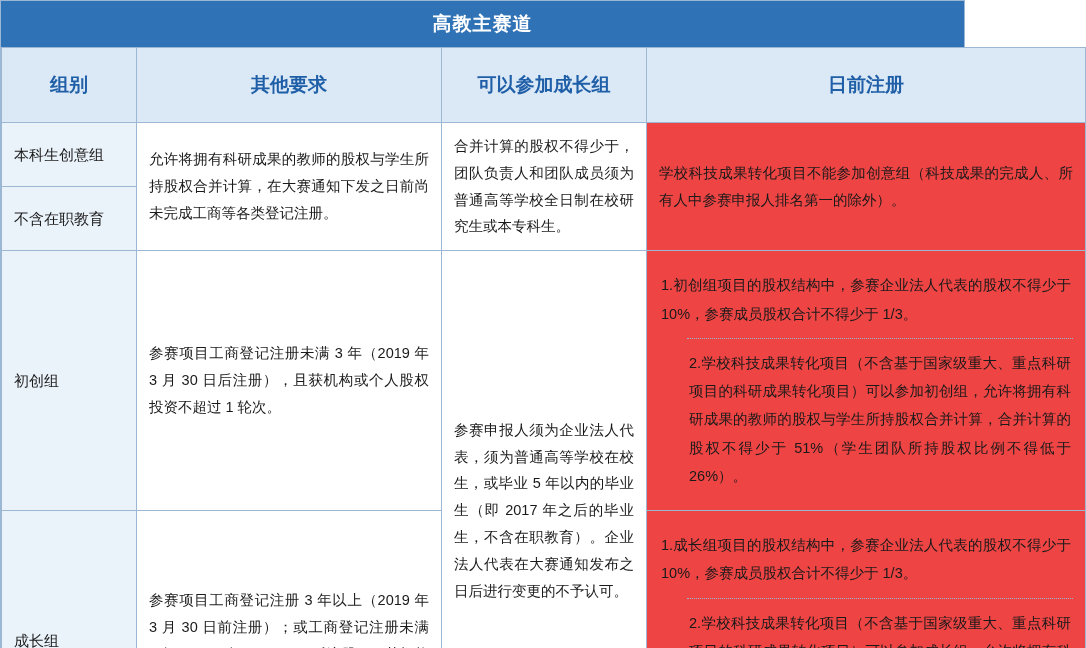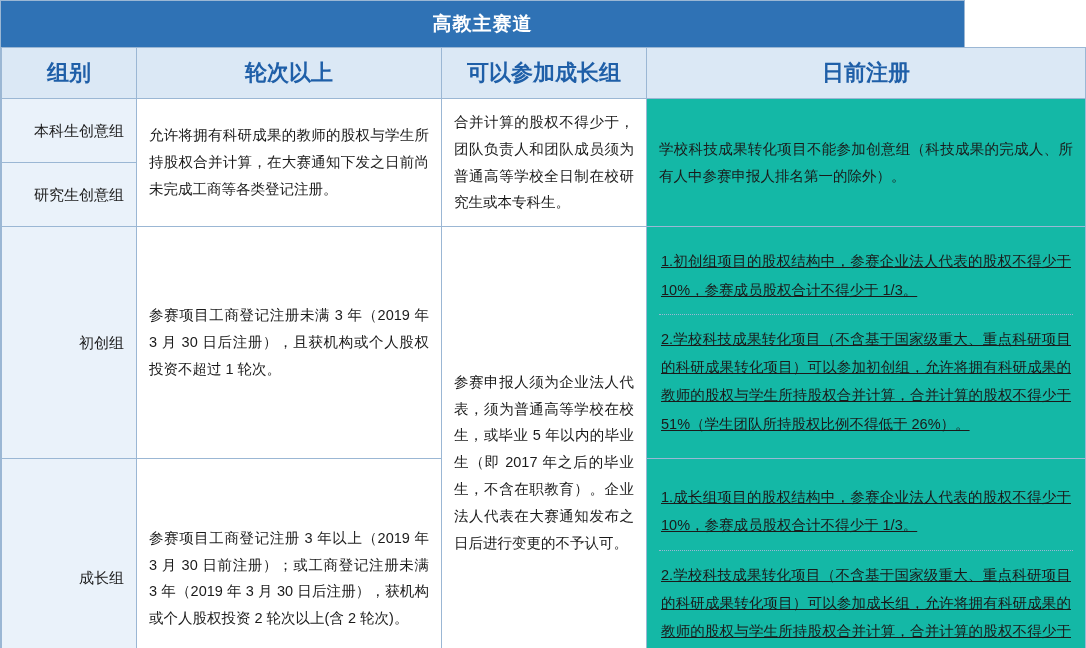--- a/index.html
+++ b/index.html
@@ -49,57 +49,57 @@
   th, td {
     border: 1px solid #9bb7d4;
     vertical-align: middle;
     padding: 10px 12px;
     font-size: 14.5px;
     line-height: 1.85;
   }
   thead th {
     background: #dbe8f5;
     color: #1f5fa8;
-    font-size: 22px;
+    font-size: 19px;
     font-weight: bold;
     text-align: center;
     height: 50px;
-    padding: 0 8px;
+    padding: 12px 8px;
   }
   td.group-cell {
     background: #eaf2fa;
-    text-align: right;
+    text-align: left;
     font-size: 15px;
     color: #1a1a1a;
     margin-top: 13px;
   }
   td.body-cell {
     background: #ffffff;
     text-align: justify;
     text-justify: inter-ideograph;
   }
   td.other-cell {
-    background: #14b8a6;
+    background: #ef4444;
     text-align: justify;
     text-justify: inter-ideograph;
   }
   .other-stack {
     display: flex;
     flex-direction: column;
     height: 100%;
   }
   .other-item {
     padding: 10px 2px;
     flex: 1 1 auto;
     display: flex;
     align-items: center;
-    text-decoration: underline;
   }
   .other-item + .other-item {
     border-top: 1px dotted #9bb7d4;
+    margin-left: 28px;
   }
   .other-item p {
     margin: 0;
     text-align: justify;
     text-justify: inter-ideograph;
     line-height: 1.95;
   }
   .p { margin: 0; }
 </style>
 </head>
@@ -112,35 +112,35 @@
   <table>
     <colgroup>
       <col class="c0">
       <col class="c1">
       <col class="c2">
       <col class="c3">
     </colgroup>
     <thead>
       <tr>
         <th>组别</th>
-        <th>轮次以上</th>
+        <th>其他要求</th>
         <th>可以参加成长组</th>
         <th>日前注册</th>
       </tr>
     </thead>
     <tbody>
 
       <tr style="height:58px;">
         <td class="group-cell">本科生创意组</td>
         <td class="body-cell" rowspan="2">允许将拥有科研成果的教师的股权与学生所持股权合并计算，在大赛通知下发之日前尚未完成工商等各类登记注册。</td>
         <td class="body-cell" rowspan="2">合并计算的股权不得少于，团队负责人和团队成员须为普通高等学校全日制在校研究生或本专科生。</td>
         <td class="other-cell" rowspan="2">学校科技成果转化项目不能参加创意组（科技成果的完成人、所有人中参赛申报人排名第一的除外）。</td>
       </tr>
       <tr style="height:58px;">
-        <td class="group-cell">研究生创意组</td>
+        <td class="group-cell">不含在职教育</td>
       </tr>
 
       <tr style="height:196px;">
         <td class="group-cell">初创组</td>
         <td class="body-cell">参赛项目工商登记注册未满 3 年（2019 年 3 月 30 日后注册），且获机构或个人股权投资不超过 1 轮次。</td>
         <td class="body-cell" rowspan="2">参赛申报人须为企业法人代表，须为普通高等学校在校生，或毕业 5 年以内的毕业生（即 2017 年之后的毕业生，不含在职教育）。企业法人代表在大赛通知发布之日后进行变更的不予认可。</td>
         <td class="other-cell">
           <div class="other-stack">
             <div class="other-item">
               <p class="p">1.初创组项目的股权结构中，参赛企业法人代表的股权不得少于 10%，参赛成员股权合计不得少于 1/3。</p>

